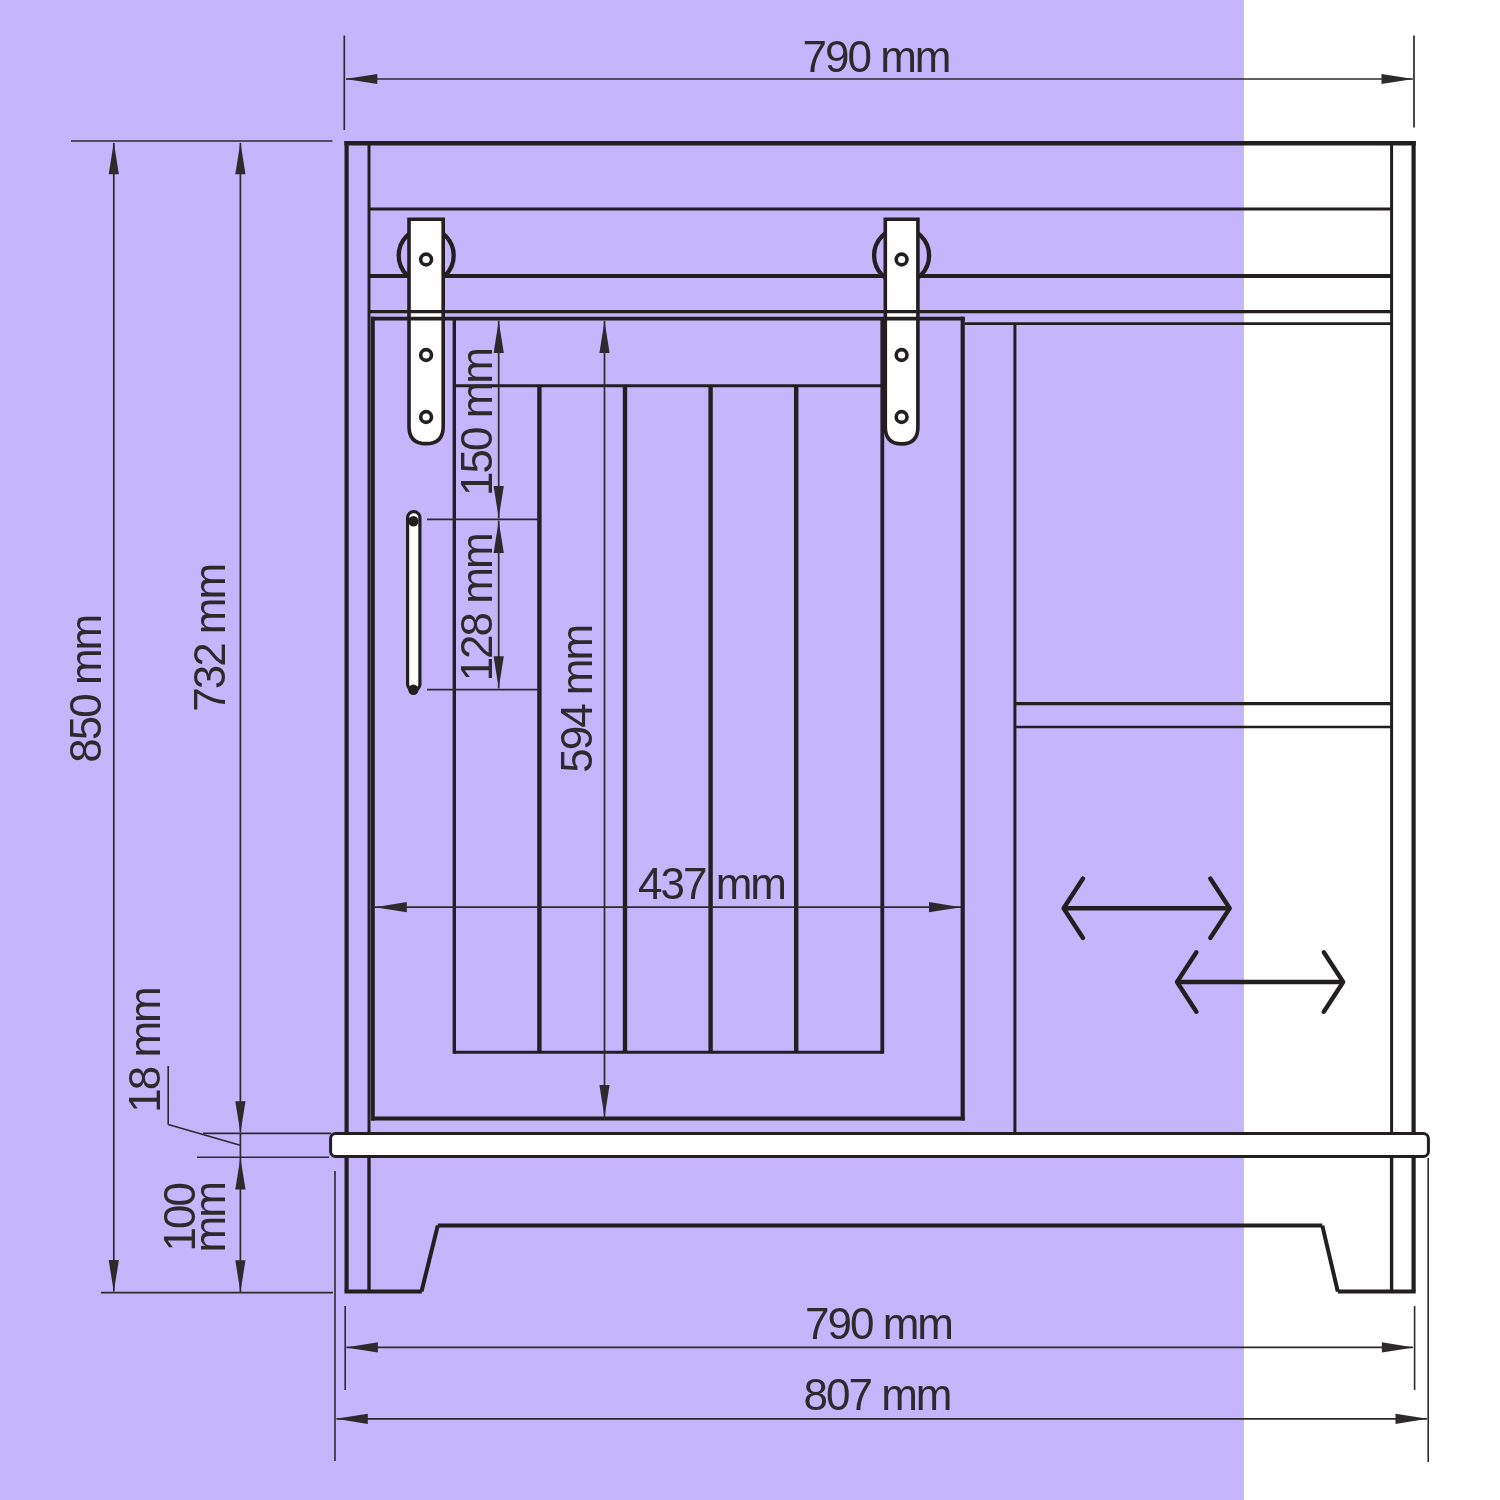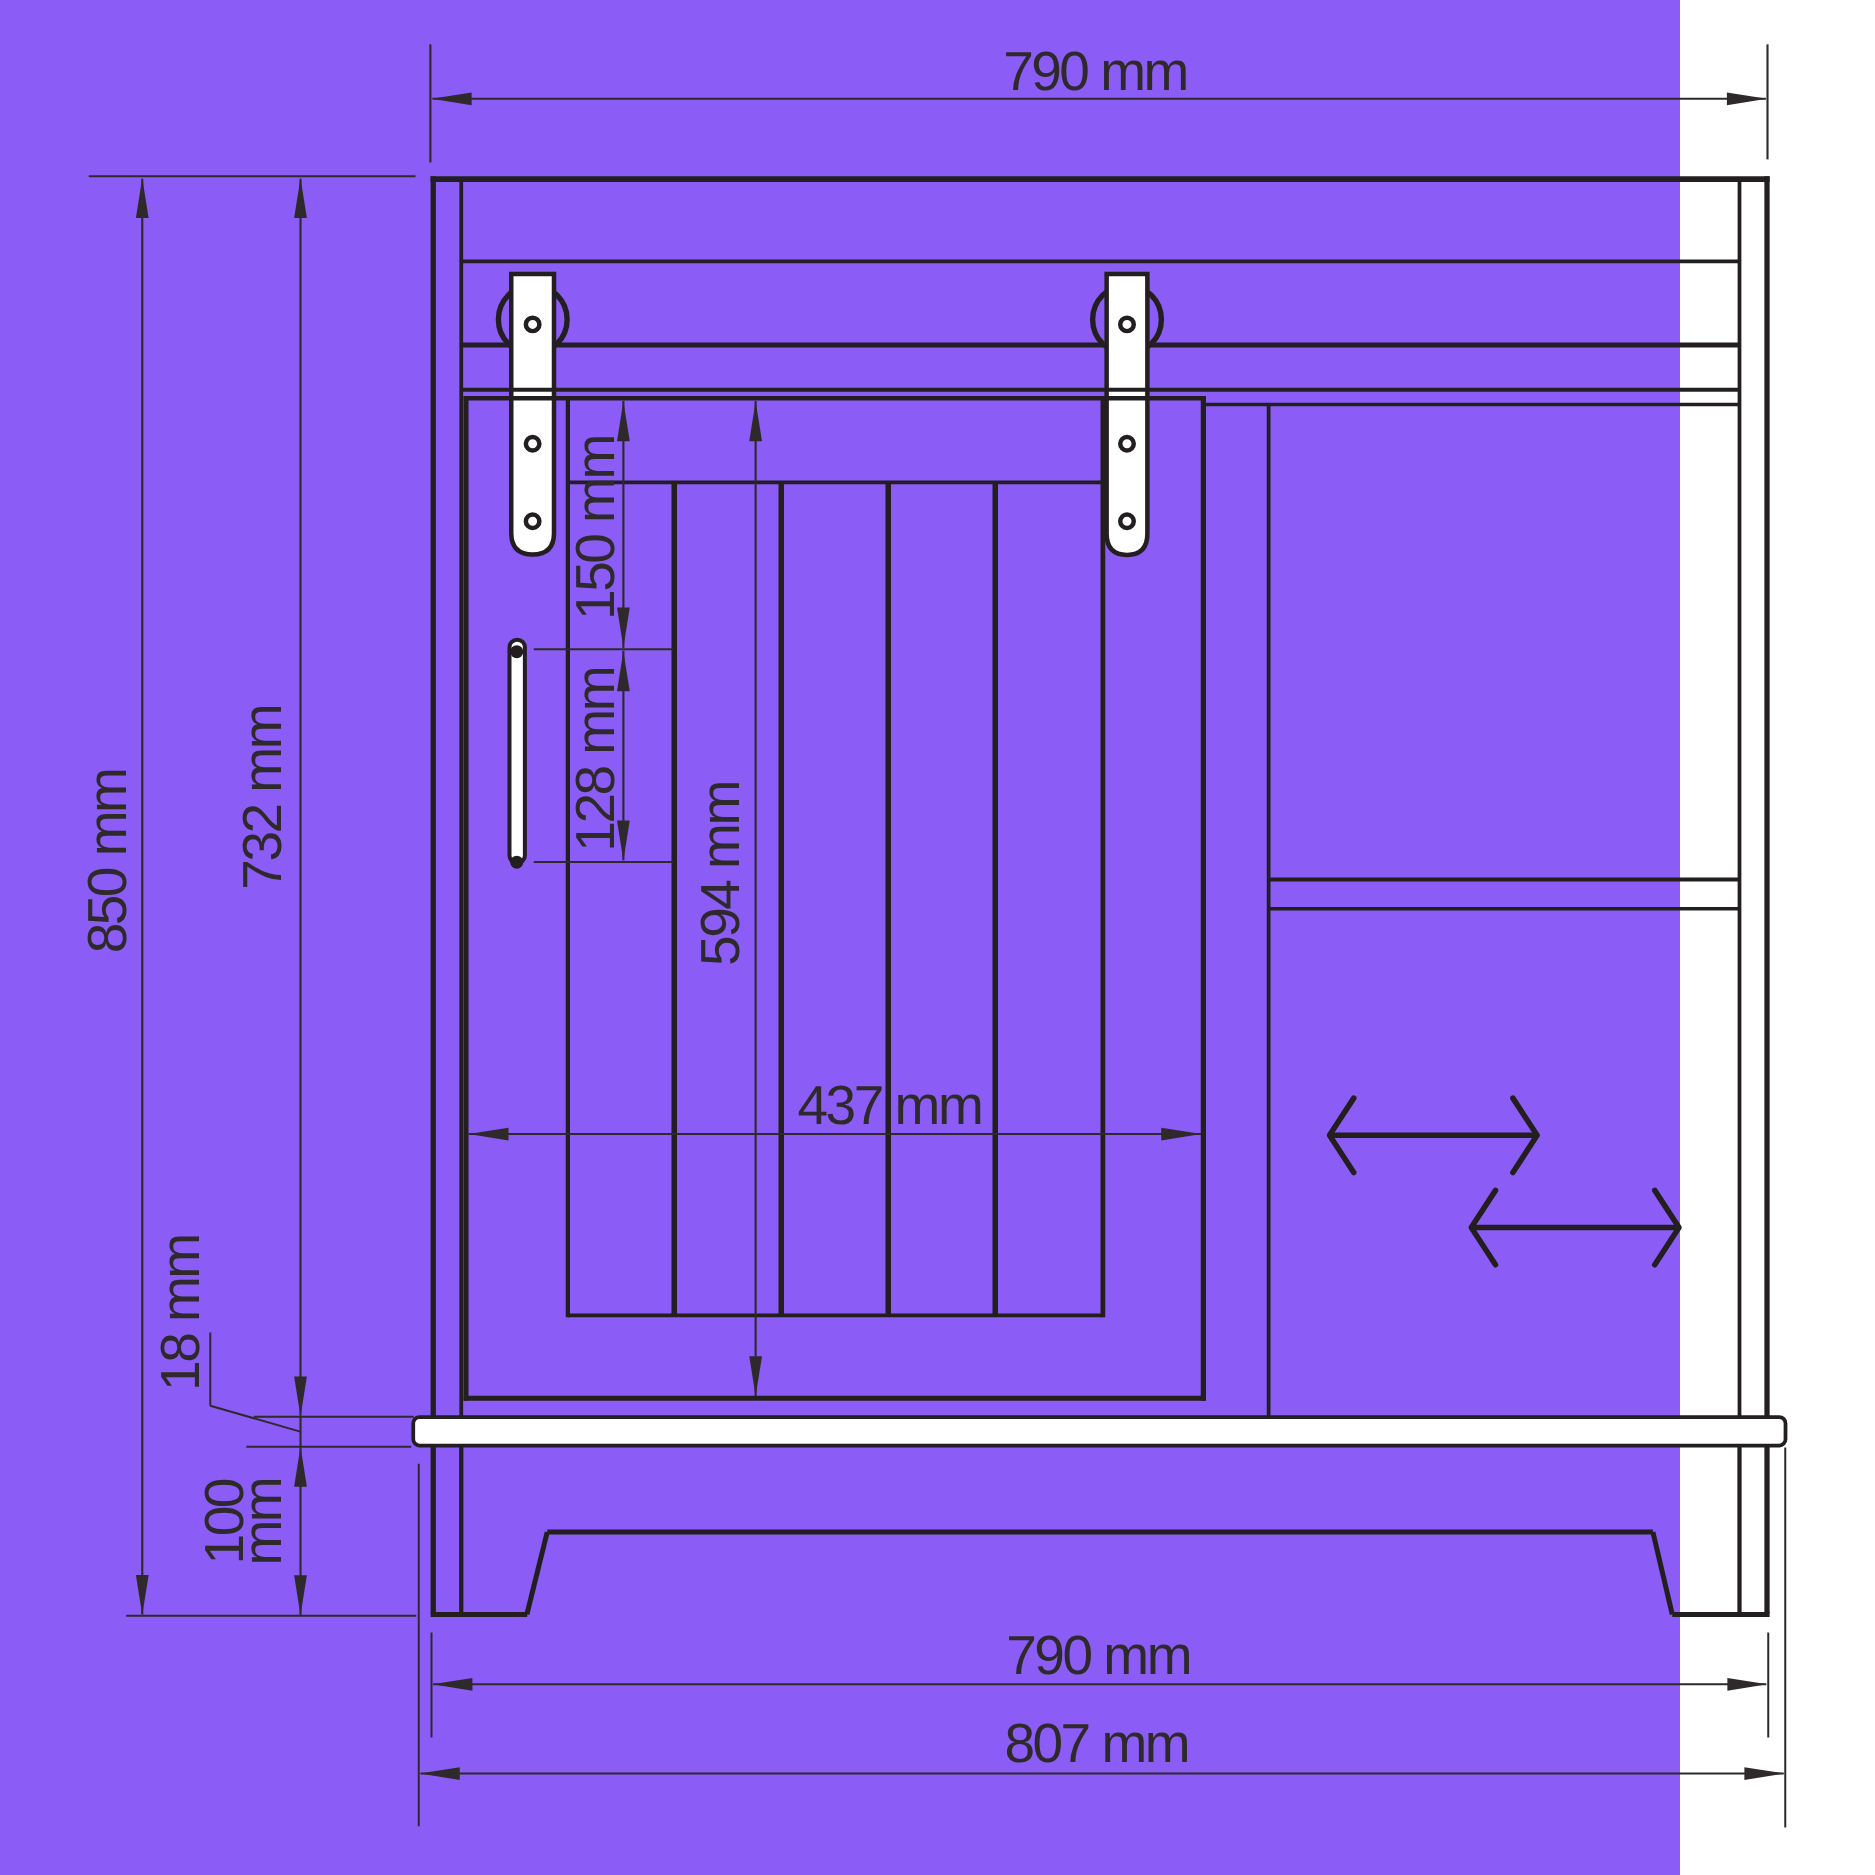--- a/index.html
+++ b/index.html
@@ -1,16 +1,16 @@
 <!DOCTYPE html>
 <html><head>
 <meta charset="utf-8">
 <style>
   html,body{margin:0;padding:0;background:#ffffff;}
-  .wrap{width:1344px;height:1500px;position:relative;background:#8b5cf6;}
+  .wrap{width:1244px;height:1500px;position:relative;background:#c4b5fd;}
   svg{display:block;}
   text{font-family:"Liberation Sans", sans-serif;fill:#2e2a2b;}
 </style>
 </head>
 <body>
 <div class="wrap">
 <svg width="1500" height="1500" viewBox="0 0 1500 1500">
 <g stroke="#231f20" fill="none">
 
   <line x1="344.4" y1="143.2" x2="1415.7" y2="143.2" stroke-width="4.6"></line>

